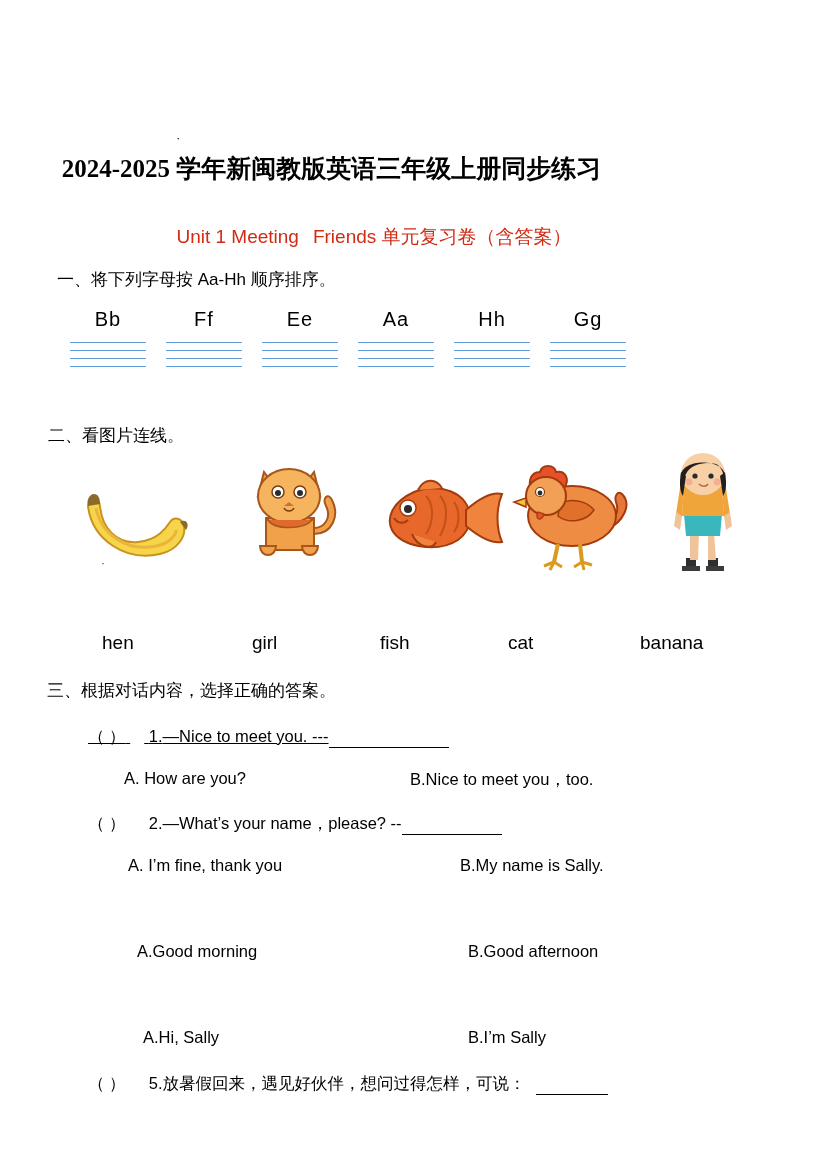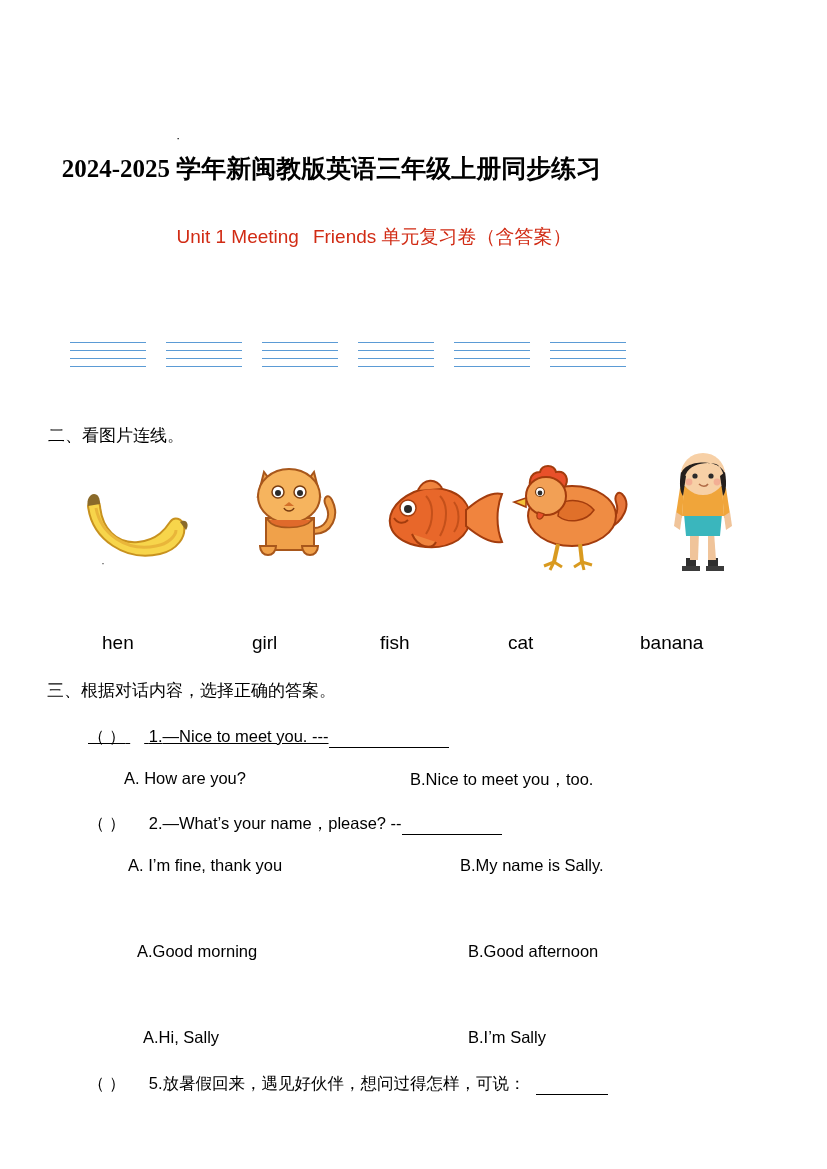--- a/index.html
+++ b/index.html
@@ -167,21 +167,30 @@
 <div class="page">
 
   <div class="tiny-dot">·</div>
 
   <div class="doc-title">2024-2025 学年新闽教版英语三年级上册同步练习</div>
 
   <div class="subtitle">
     <span>Unit 1 Meeting</span><span class="sp"></span><span>Friends</span> <span>单元复习卷（含答案）</span>
   </div>
 
-
+  <div class="section-head" id="sec1-head">一、将下列字母按 Aa-Hh 顺序排序。</div>
+
+  <div class="letters-row">
+    <div class="letter-cell">Bb</div>
+    <div class="letter-cell">Ff</div>
+    <div class="letter-cell">Ee</div>
+    <div class="letter-cell">Aa</div>
+    <div class="letter-cell">Hh</div>
+    <div class="letter-cell">Gg</div>
+  </div>
 
   <div class="lines-row">
     <div class="line-cell">
       <div class="grp">
           <div class="ln"></div>
           <div class="ln"></div>
           <div class="ln"></div>
           <div class="ln last"></div>
         </div>
     </div>

